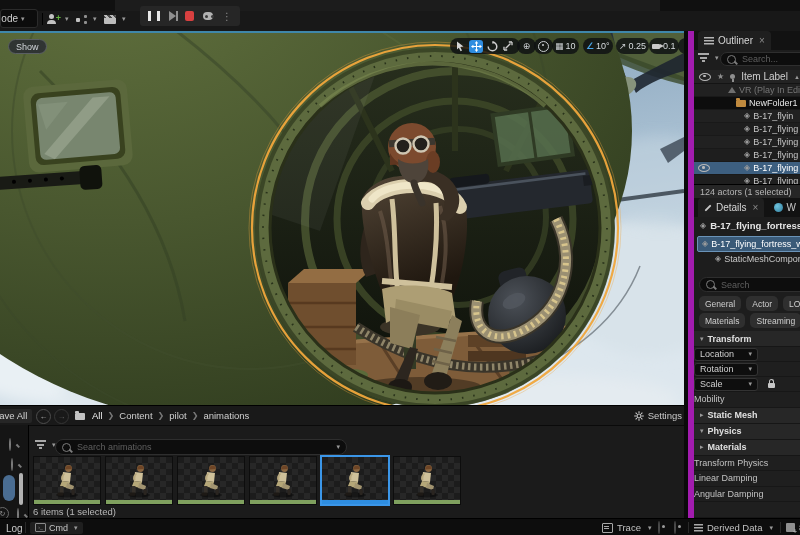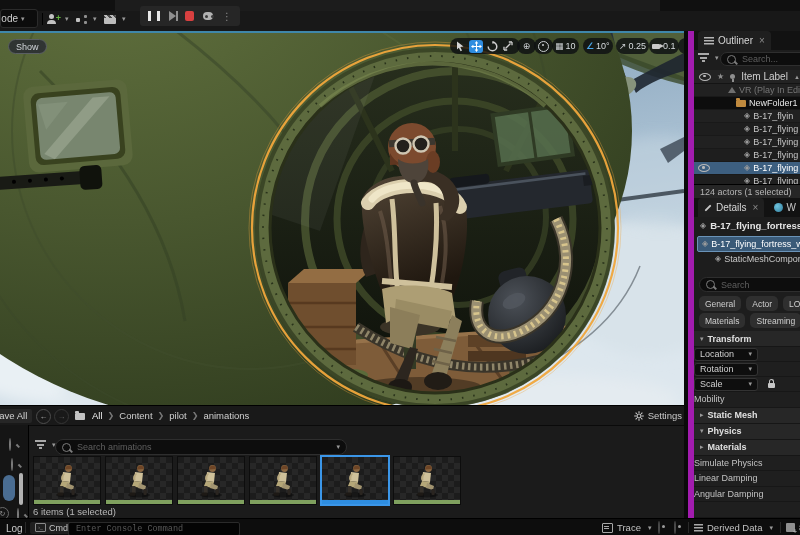--- a/index.html
+++ b/index.html
@@ -550,21 +550,21 @@
         </div>
         <div class="dsec">
           <span class="caret">▾</span>
           <span>Physics</span>
         </div>
         <div class="dsec">
           <span class="caret">▸</span>
           <span>Materials</span>
         </div>
         <div class="dprop">
-          <span>Simulate Physics</span>
+          <span>Transform Physics</span>
         </div>
         <div class="dprop">
           <span>Linear Damping</span>
         </div>
         <div class="dprop">
           <span>Angular Damping</span>
         </div>
         <div class="dprop"></div>
       </div>
   </div>
@@ -717,23 +717,20 @@
   </div>
 
   <div id="statusbar" class="abs">
     <span class="abs" style="left:6px;top:4px;color:#c8c8c8;">Log</span>
     <span class="sb-sep abs" style="left:25px;"></span>
     <div class="cmdbtn abs">
       <span class="cmdic">›_</span>
       <span>Cmd</span>
       <span class="chev">▾</span>
     </div>
-    <div class="console abs">
-      <input placeholder="Enter Console Command" style="">
-    </div>
     <div class="sb-item abs" style="left:602px;">
       <span class="traceic"></span>
       <span>Trace</span>
       <span class="chev">▾</span>
     </div>
     <span class="roundic abs" style="left:658px;top:3px;"></span>
     <span class="roundic abs" style="left:672px;top:3px;"></span>
     <span class="sb-sep abs" style="left:688px;"></span>
     <div class="sb-item abs" style="left:694px;">
       <span class="listic"></span>

